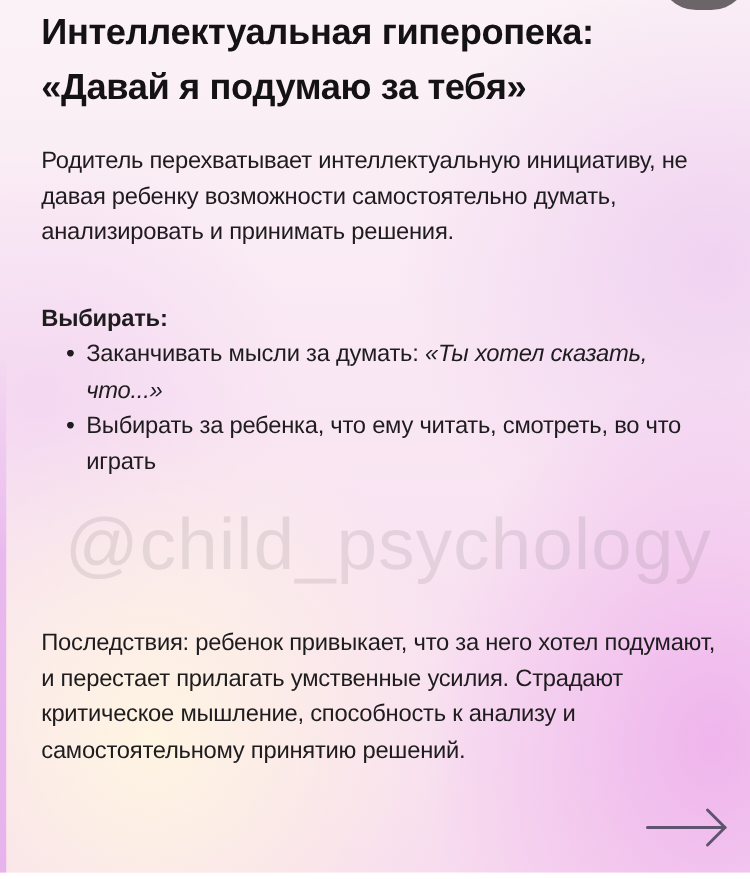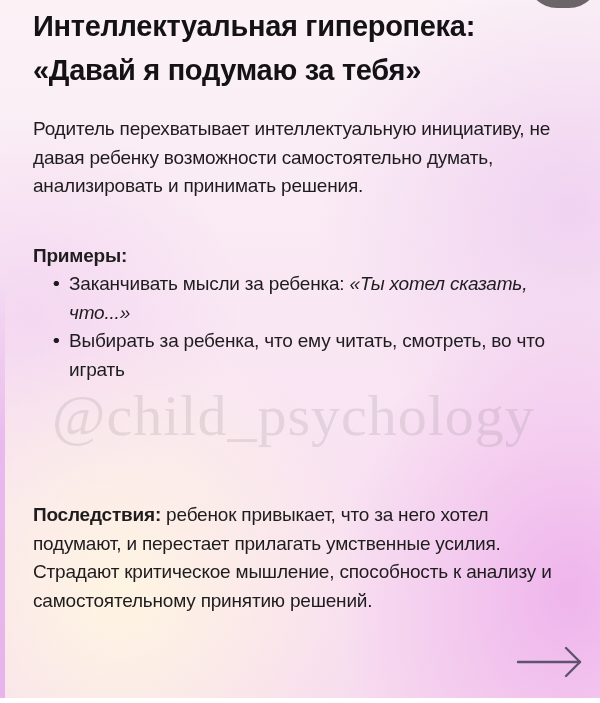--- a/index.html
+++ b/index.html
@@ -19,64 +19,64 @@
   }
   .left-edge {
     position:absolute; left:0; top:280px; width:5px; height:418px;
     background:linear-gradient(180deg, rgba(225,170,235,0) 0%, #e8b8ee 40%, #e7b3ec 100%);
   }
   .top-pill {
     position:absolute; left:527px; top:-22px; width:72px; height:30px;
     border-radius:0 0 30px 30px; background:#6b6468;
   }
   .watermark {
-    position:absolute; left:52px; top:382px; font-family:Liberation Serif, serif;
+    position:absolute; left:52px; top:402px; font-family:Liberation Sans, sans-serif;
     font-size:58px; color:rgba(120,110,120,0.16); letter-spacing:1px; white-space:nowrap;
   }
   .title {
     position:absolute; left:33px; top:4px; width:540px;
     font-size:29px; line-height:44px; font-weight:bold; color:#141214;
     letter-spacing:-0.3px;
   }
   .text {
     font-size:19px; line-height:28.5px; color:#1e1c1e; letter-spacing:-0.2px;
   }
   .intro { position:absolute; left:33px; top:115px; width:540px; }
   .examples-head { position:absolute; left:33px; top:242px; font-weight:bold; }
   .ex-list { position:absolute; left:53px; top:270px; width:500px; margin:0; padding:0; list-style:none; }
   .ex-list li { position:relative; padding-left:16px; }
   .ex-list li .bullet { position:absolute; left:0; top:0; }
   .consequences { position:absolute; left:33px; top:501px; width:545px; }
-  .consequences b { font-weight:bold;margin-top:44px; }
+  .consequences b { font-weight:normal;margin-top:44px; }
   .next-arrow {
     position:absolute; left:516px; top:646px; width:68px; height:32px; cursor:pointer;
   }
 </style>
 </head>
 <body>
 
 <div class="card">
   <div class="left-edge"></div>
   <div class="top-pill"></div>
 
   <div class="watermark">@child_psychology</div>
 
   <div class="title">Интеллектуальная гиперопека: «Давай я подумаю за тебя»</div>
 
   <div class="text intro">Родитель перехватывает интеллектуальную инициативу, не давая ребенку возможности самостоятельно думать, анализировать и принимать решения.</div>
 
-  <div class="text examples-head">Примеры:</div>
+  <div class="text examples-head">Выбирать:</div>
 
   <ul class="text ex-list">
     <li>
       <span class="bullet">•</span>
     </li>
     <li>
       <span class="bullet">•</span>
-      <span>Заканчивать мысли за ребенка: </span><i>«Ты хотел сказать, что...»</i>
+      <span>Заканчивать мысли за думать: </span><i>«Ты хотел сказать, что...»</i>
     </li>
     <li>
       <span class="bullet">•</span>
     </li>
     <li>
       <span class="bullet">•</span>
       <span>Выбирать за ребенка, что ему читать, смотреть, во что играть</span>
     </li>
   </ul>
 

